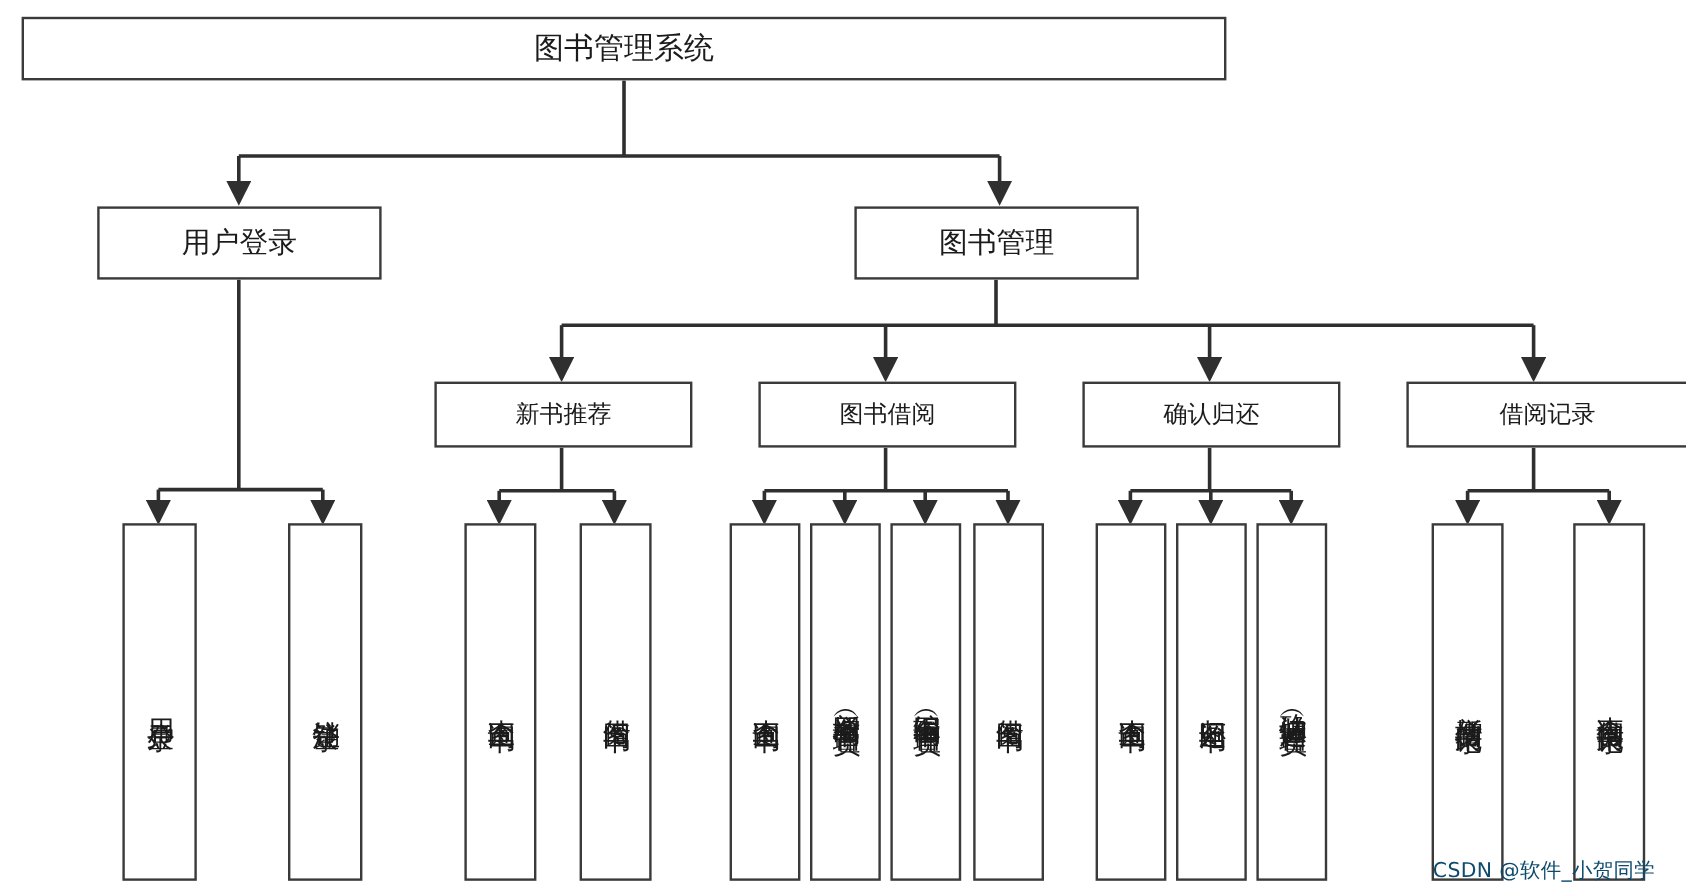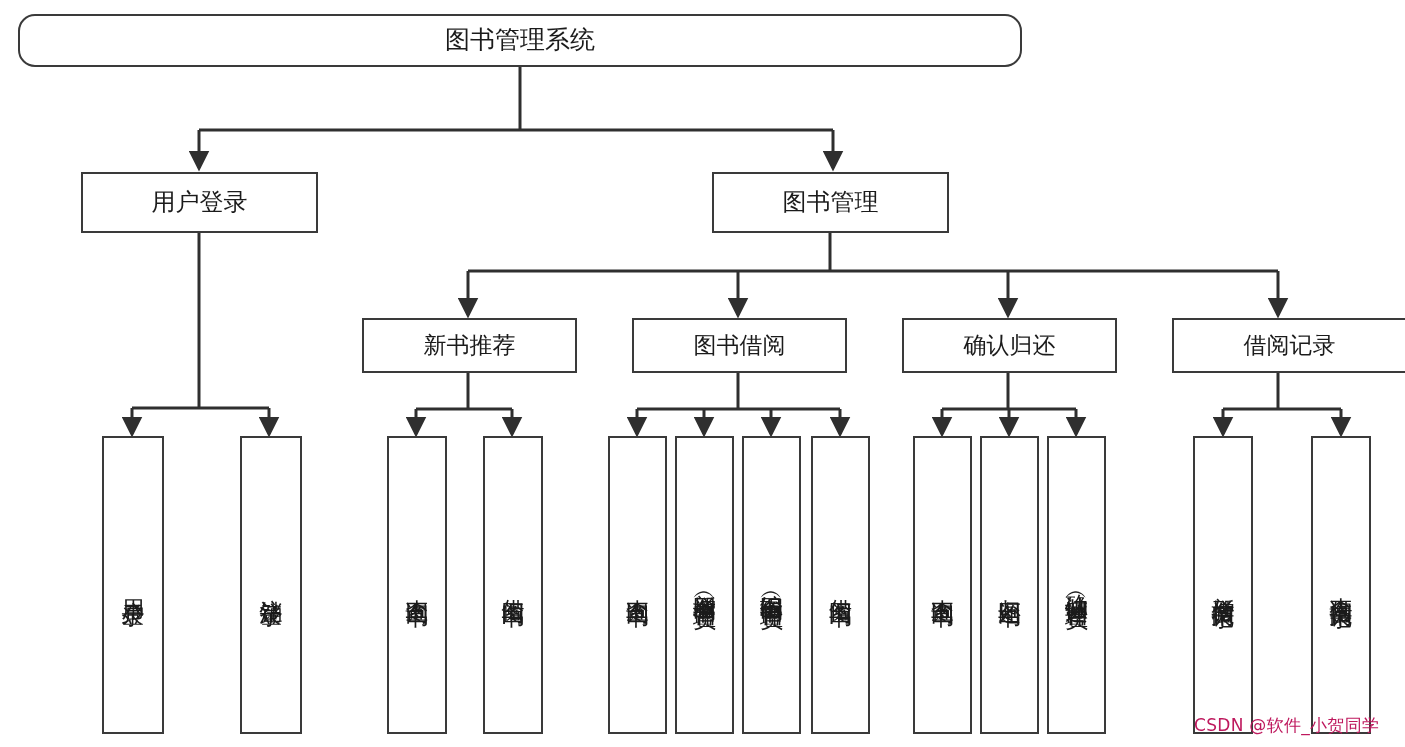--- a/index.html
+++ b/index.html
@@ -37,43 +37,42 @@
     color: #1b1b1b;
   }
   .node .label {
     display: block;
     text-align: center;
     line-height: 1.14;
     white-space: nowrap;
   }
   .node-root {
     font-size: 25px;
-    border-radius: 17px;
   }
   .node-l1 {
     font-size: 24px;
   }
   .node-l2 {
-    font-size: 23px;
+    font-size: 20px;
   }
   .node-leaf {
     font-size: 23px;
   }
   .node-leaf .label {
     writing-mode: vertical-rl;
     text-orientation: upright;
     letter-spacing: 2px;
     line-height: 1;
   }
   #watermark {
     position: absolute;
     left: 1194px;
     top: 714px;
     font-size: 17px;
-    color: #be185d;
+    color: #0c4a6e;
     white-space: nowrap;
     letter-spacing: 0.3px;
   }
 </style>
 </head>
 <body>
 
 <div id="diagram-root">
 
   <svg id="edge-layer" viewBox="0 0 1405 747" xmlns="http://www.w3.org/2000/svg">

